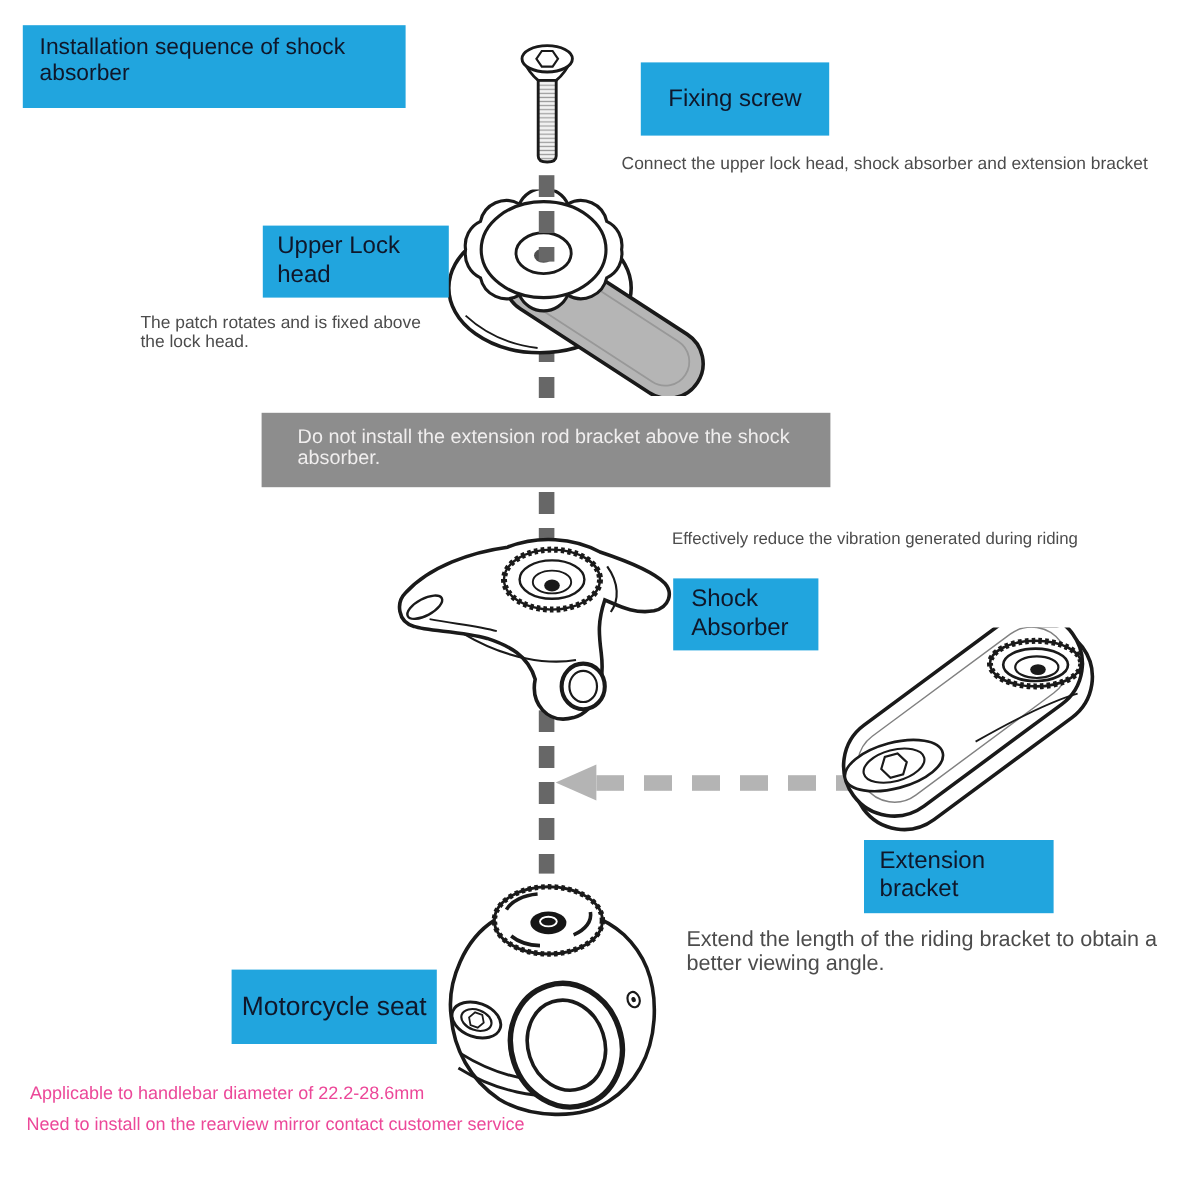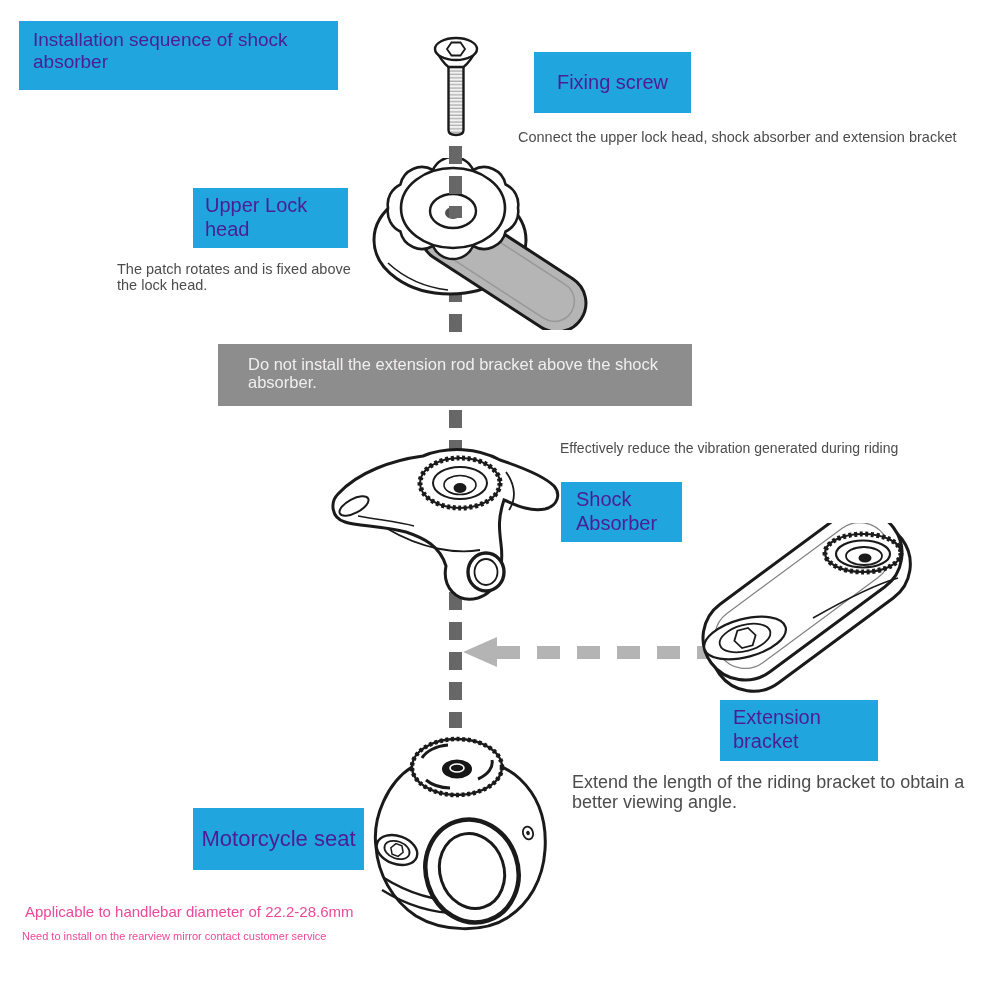--- a/index.html
+++ b/index.html
@@ -1,38 +1,38 @@
 <!DOCTYPE html>
 <html><head>
 <meta charset="utf-8">
 <style>
   html,body{margin:0;padding:0;background:#ffffff;}
   #canvas{
     position:relative;width:1000px;height:1000px;background:#ffffff;overflow:hidden;
     font-family:"Liberation Sans","DejaVu Sans",sans-serif;
   }
   .tag{
-    position:absolute;background:#21a5de;color:#4c1d95;
+    position:absolute;background:#21a5de;color:#0f172a;
     font-size:20px;line-height:1.18;box-sizing:border-box;z-index:4;
   }
   .caption{position:absolute;color:#4c4c4c;font-size:14px;line-height:1.12;z-index:4;}
   .note{position:absolute;color:#ec4899;z-index:4;}
   .illus{position:absolute;z-index:2;}
   .vdash{
     position:absolute;left:449px;width:13px;z-index:1;
     background-image:repeating-linear-gradient(to bottom,#676767 0px,#676767 18px,transparent 18px,transparent 30px);
   }
   
   #title-box{left:19px;top:21px;width:319px;height:69px;padding:8px 14px;font-size:19px;}
   #screw-illus{left:426px;top:36px;}
   #fixing-screw-box{left:518px;top:52px;width:157px;height:61px;display:flex;align-items:center;justify-content:center;margin-left:16px;}
   #cap-screw{left:518px;top:129px;white-space:nowrap;font-size:14.5px;}
   #dash-seg1{top:146px;height:72px;z-index:3;}
   #lockhead-illus{left:358px;top:158px;}
-  #upper-lock-box{left:193px;top:188px;width:155px;height:60px;padding:6px 0 0 12px;}
+  #upper-lock-box{left:219px;top:188px;width:155px;height:60px;padding:6px 0 0 12px;}
   #cap-patch{left:117px;top:261px;width:252px;font-size:14.5px;}
   #dash-seg2{top:284px;height:50px;}
   #warning-box{
     position:absolute;left:218px;top:344px;width:474px;height:62px;box-sizing:border-box;
     background:#8d8d8d;color:#f0eeee;font-size:16.5px;line-height:1.12;padding:11px 20px 0 30px;z-index:4;
   }
   #dash-seg3{top:410px;height:44px;}
   #cap-vibration{left:560px;top:441px;white-space:nowrap;}
   #shock-illus{left:328px;top:434px;}
   #shock-box{left:561px;top:482px;width:121px;height:60px;padding:6px 0 0 15px;}
@@ -44,21 +44,21 @@
   }
   #arrow-bar{
     position:absolute;left:497px;top:646px;width:232px;height:13px;z-index:1;
     background-image:repeating-linear-gradient(to right,#b4b4b4 0px,#b4b4b4 23px,transparent 23px,transparent 40px);
   }
   #extension-box{left:720px;top:700px;width:158px;height:61px;padding:6px 0 16px 13px;}
   #cap-extend{left:572px;top:772px;width:410px;font-size:18px;}
   #seat-illus{left:358px;top:722px;}
   #seat-box{left:193px;top:808px;width:171px;height:62px;display:flex;align-items:center;justify-content:center;font-size:22px;}
   #cap-handlebar{left:25px;top:903px;white-space:nowrap;font-size:15px;line-height:1.2;}
-  #footnote{left:22px;top:930px;width:440px;font-size:11px;line-height:1.1;}
+  #footnote{left:22px;top:930px;width:440px;font-size:15px;line-height:1.1;}
 </style>
 </head>
 <body>
 
 <div id="canvas">
 
   <div class="tag" id="title-box">Installation sequence of shock absorber</div>
 
   <svg class="illus" id="screw-illus" width="60" height="118" viewBox="0 0 60 118">
     <defs>

